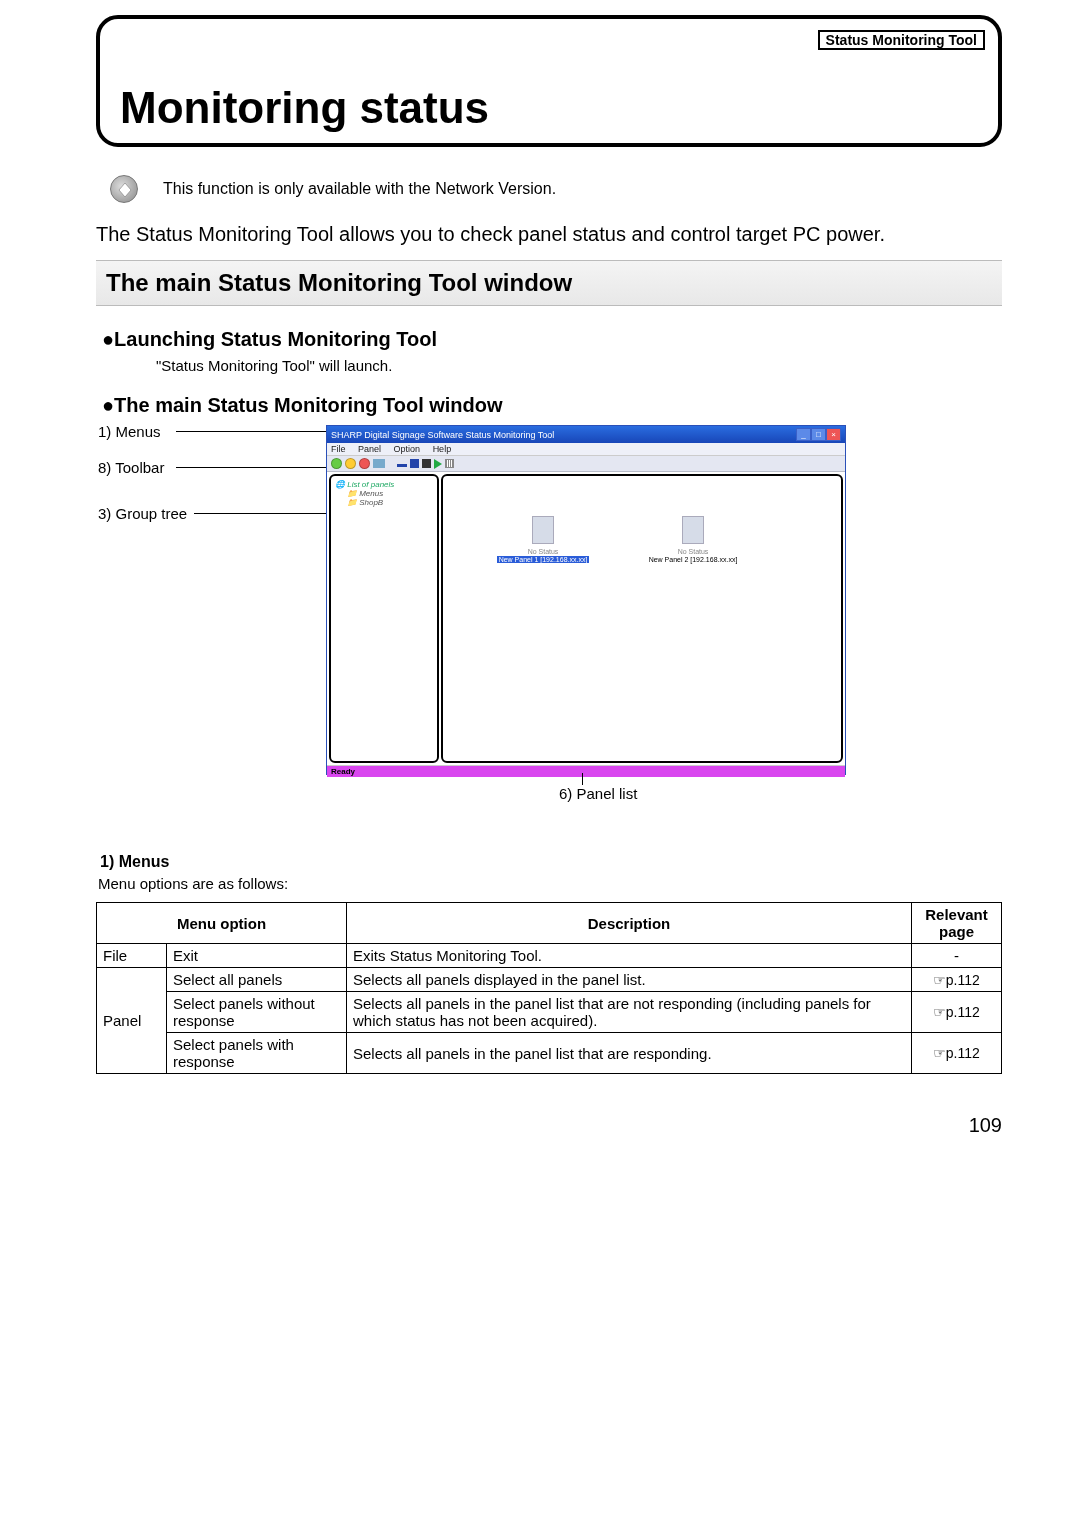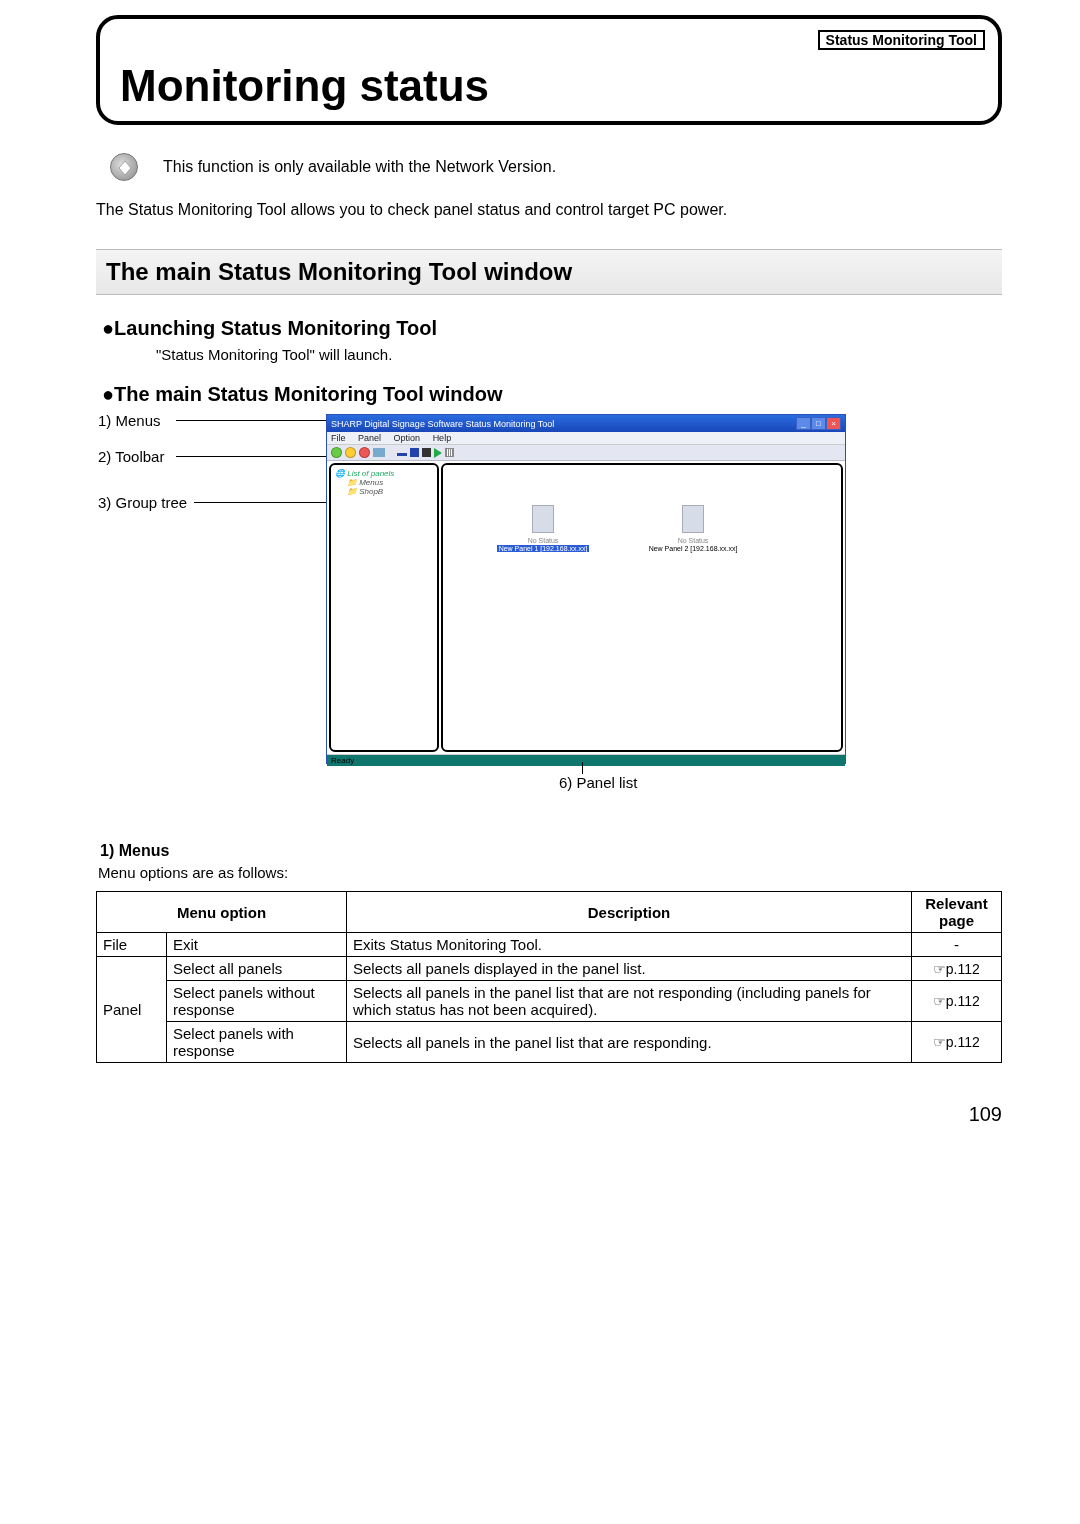--- a/index.html
+++ b/index.html
@@ -26,21 +26,21 @@
     top: 30px;
     right: 95px;
   }
   .title-box {
     border: 4px solid #000;
     border-radius: 22px;
     padding: 24px 24px 18px 24px;
     margin-bottom: 28px;
     margin-top: 0;
     position: relative;
-    height: 110px;
+    height: 132px;
   }
   .title-box h1 {
     font-size: 44px;
     margin: 0;
     font-weight: 900;
     font-family: Arial, sans-serif;
     position: absolute;
     bottom: 10px;
     left: 20px;
   }
@@ -52,21 +52,21 @@
   }
   .info-icon {
     width: 28px;
     height: 28px;
     border-radius: 50%;
     background: radial-gradient(circle at 40% 40%, #ddd, #888);
     border: 1px solid #777;
     position: relative;
   }
   .info-icon svg { position:absolute; top:5px; left:5px; }
-  .body-text { margin: 0 0 30px 0; font-size: 16px; }
+  .body-text { margin: 0 0 14px 0; font-size: 20px; }
   .section-bar {
     background: linear-gradient(#f4f4f4,#e8e8e8);
     border-top: 1px solid #bbb;
     border-bottom: 1px solid #bbb;
     padding: 8px 10px;
     font-size: 24px;
     font-weight: 900;
     font-family: Arial, sans-serif;
     margin-bottom: 22px;
   }
@@ -130,21 +130,21 @@
   .app-body { display:flex; height: calc(100% - 55px); background:#fff; }
   .tree-pane { width: 110px; border:2px solid #000; border-radius:6px; margin:2px; padding:4px; background:#fff; font-size:8px;font-style:italic; }
   .tree-pane .root { color:#2a6; }
   .tree-pane .leaf { margin-left:12px; color:#555; }
   .list-pane { flex:1; border:2px solid #000; border-radius:6px; margin:2px 2px 2px 0; background:#fff; position:relative; }
   .panel-item { position:absolute; width:120px; text-align:center; font-size:7px; }
   .panel-icon { width:22px; height:28px; background:#d6dce8; margin:0 auto 4px auto; border:1px solid #aab; }
   .panel-status { color:#888; font-size:7px; margin-bottom:1px; }
   .panel-label { display:inline-block; padding:0 2px; }
   .panel-label.selected { background:#2a5cd8; color:#fff; }
-  .app-status { background:#0f766e; font-size:8px; padding:1px 4px; border-top:1px solid #ccc; height:12px; }
+  .app-status { background:#d946ef; font-size:8px; padding:1px 4px; border-top:1px solid #ccc; height:12px;font-weight:bold; }
   .callout-below { position:absolute; top:362px; left:463px; font-size:15px; }
   .callout-below-line { position:absolute; width:1px; height:12px; background:#000; left:486px; top:350px; }
 
   .menus-h { font-weight:bold; font-size:16px; margin:8px 0 4px 4px; }
   .menus-intro { margin: 4px 0 10px 2px; font-size:15px; }
   table.menu-table { border-collapse: collapse; width: 100%; font-size:15px; }
   table.menu-table th, table.menu-table td { border:1px solid #000; padding:3px 6px; vertical-align:middle; }
   table.menu-table th { font-weight:bold; text-align:center; }
   .col-menu { width:70px; }
   .col-opt { width:180px; }
@@ -178,21 +178,21 @@
   <div class="section-bar">The main Status Monitoring Tool window</div>
 
   <div class="sub-h">●Launching Status Monitoring Tool</div>
   <div class="step-result">"Status Monitoring Tool" will launch.</div>
 
   <div class="sub-h">●The main Status Monitoring Tool window</div>
 
   <div class="diagram-wrap">
     <div class="callouts">
       <div style="top:0px;">1) Menus</div>
-      <div style="top:36px;">2) Toolbar</div>
+      <div style="top:36px;">8) Toolbar</div>
       <div style="top:82px;">3) Group tree</div>
     </div>
     <div class="callout-line" style="top:8px; left:80px; width:150px;"></div>
     <div class="callout-line" style="top:44px; left:80px; width:150px;"></div>
     <div class="callout-line" style="top:90px; left:98px; width:132px;"></div>
 
     <div class="app-window">
       <div class="app-titlebar">
         <span>SHARP Digital Signage Software Status Monitoring Tool</span>
         <span class="btns">

